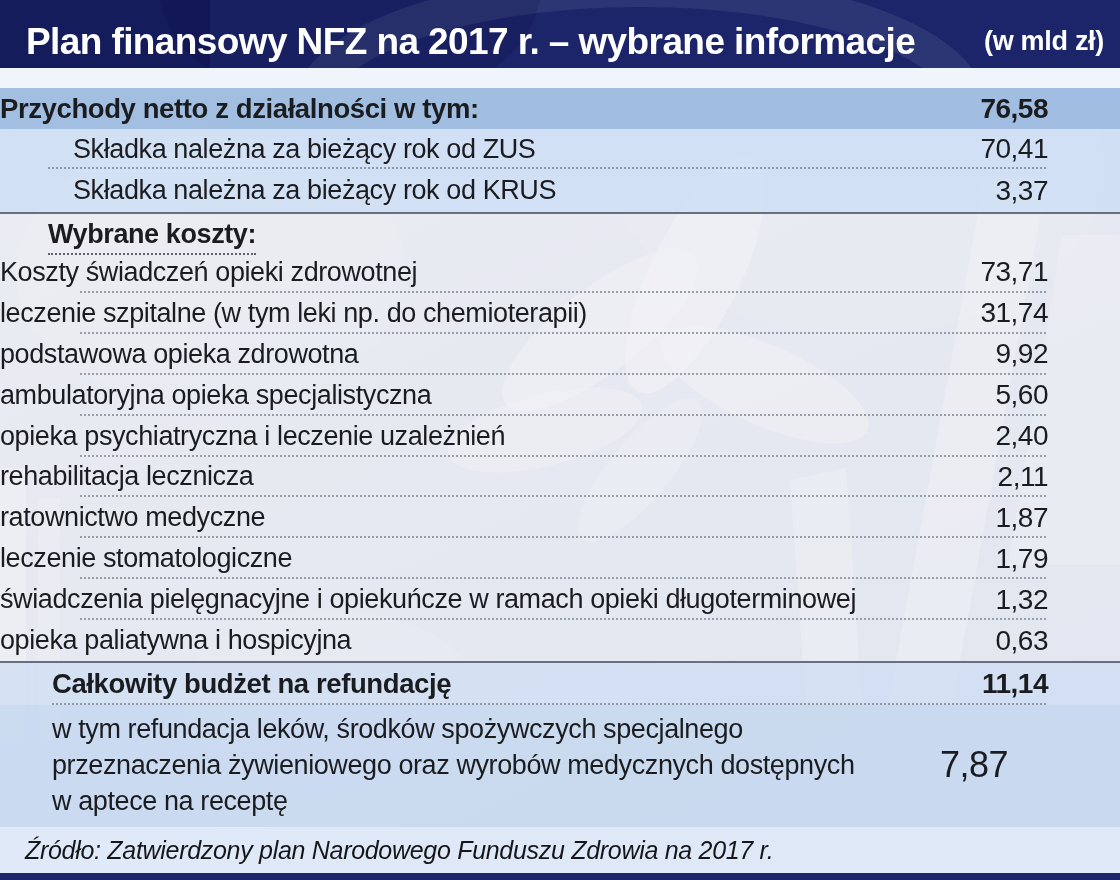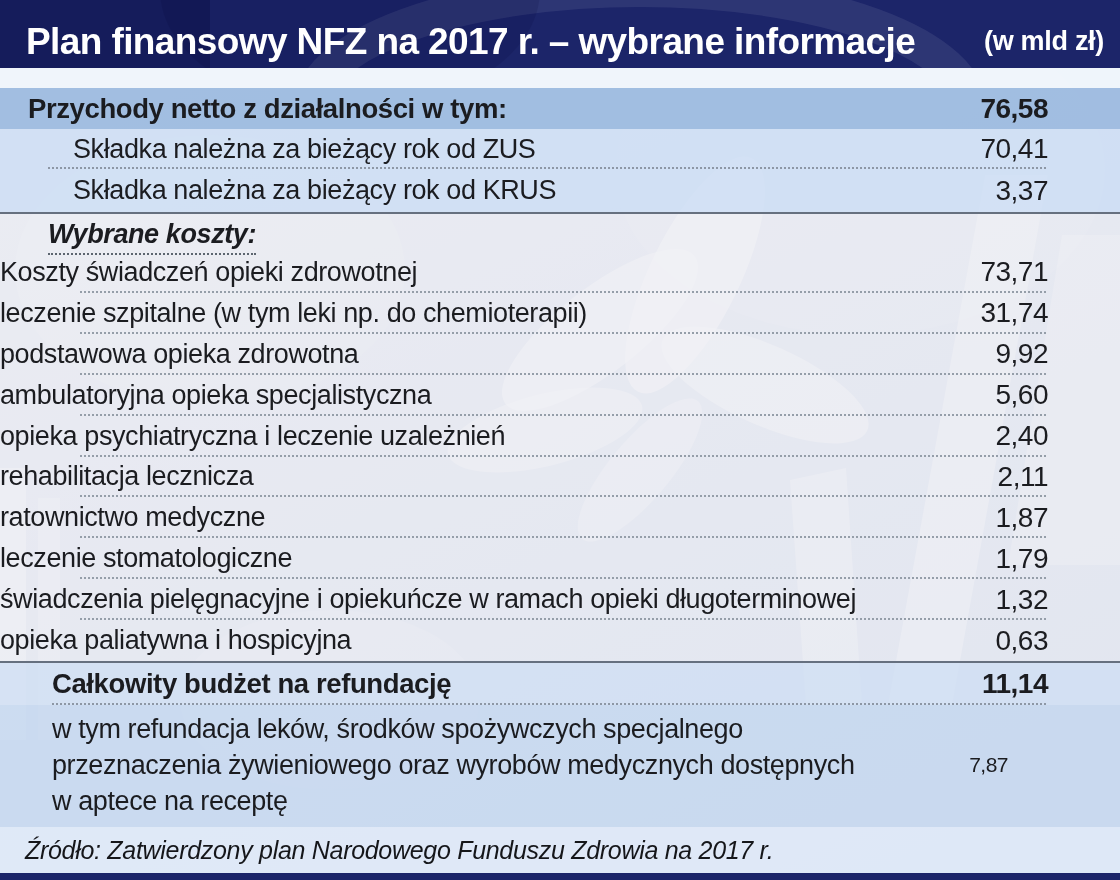--- a/index.html
+++ b/index.html
@@ -40,21 +40,21 @@
 
   
   .row { display:flex; align-items:center; position:relative; }
   .row .lbl { flex:1; letter-spacing:-0.4px; }
   .row .val { text-align:right; padding-right:72px; font-size:28px; letter-spacing:-0.5px; }
 
   
   .row-revenue-head {
     height:41px; flex:0 0 41px;
     background:rgba(157,186,223,0.95);
-    padding-left:28px; font-size:27.5px; font-weight:bold;
+    font-size:27.5px; font-weight:bold;
   }
   .row-revenue-head .val { font-weight:bold; }
   .row-sub {
     height:40px; flex:0 0 40px;
     background:rgba(205,221,243,0.85);
     padding-left:73px; font-size:27px;
   }
   .row-krus { height:43px; flex:0 0 43px; }
   .row-zus::after {
     content:""; position:absolute; left:48px; right:74px; bottom:0;
@@ -62,21 +62,21 @@
   }
 
   
   .costs {
     flex:0 0 451px;
     border-top:2px solid #66707f;
     border-bottom:2px solid #66707f;
     background:rgba(231,232,239,0.55);
     display:flex; flex-direction:column;
   }
-  .costs-heading { height:38px; padding:5px 0 0 48px;font-style:italic; }
+  .costs-heading { height:38px; padding:5px 0 0 48px; }
   .costs-heading span {
     display:inline-block; font-weight:bold; font-size:27px; letter-spacing:-0.4px;
     padding-bottom:3px; border-bottom:2px dotted #5c656f;
   }
   .row-item {
     flex:1;
     font-size:27px;
   }
   .row-item:not(.last)::after {
     content:""; position:absolute; left:80px; right:74px; bottom:0;
@@ -94,21 +94,21 @@
     content:""; position:absolute; left:52px; right:74px; bottom:0;
     border-bottom:2px dotted #8d97a5;
   }
   .refund-note {
     flex:0 0 121px;
     background:rgba(198,215,239,0.85);
     display:flex; align-items:center;
     padding:6px 112px 8px 52px;
   }
   .refund-note .note-lines { flex:1; font-size:27px; line-height:36px; letter-spacing:-0.4px; }
-  .refund-note .note-value { font-size:21px; line-height:36px; letter-spacing:-0.5px; }
+  .refund-note .note-value { font-size:36px; line-height:36px; letter-spacing:-0.5px; }
 
   
   .source-band {
     flex:1;
     background:rgba(222,232,247,0.92);
     display:flex; align-items:center;
     padding-left:25px;
     font-style:italic; font-size:25px; letter-spacing:-0.3px; color:#15161a;
   }
   .bottom-bar { height:7px; flex:0 0 7px; background:#1c2569; }

